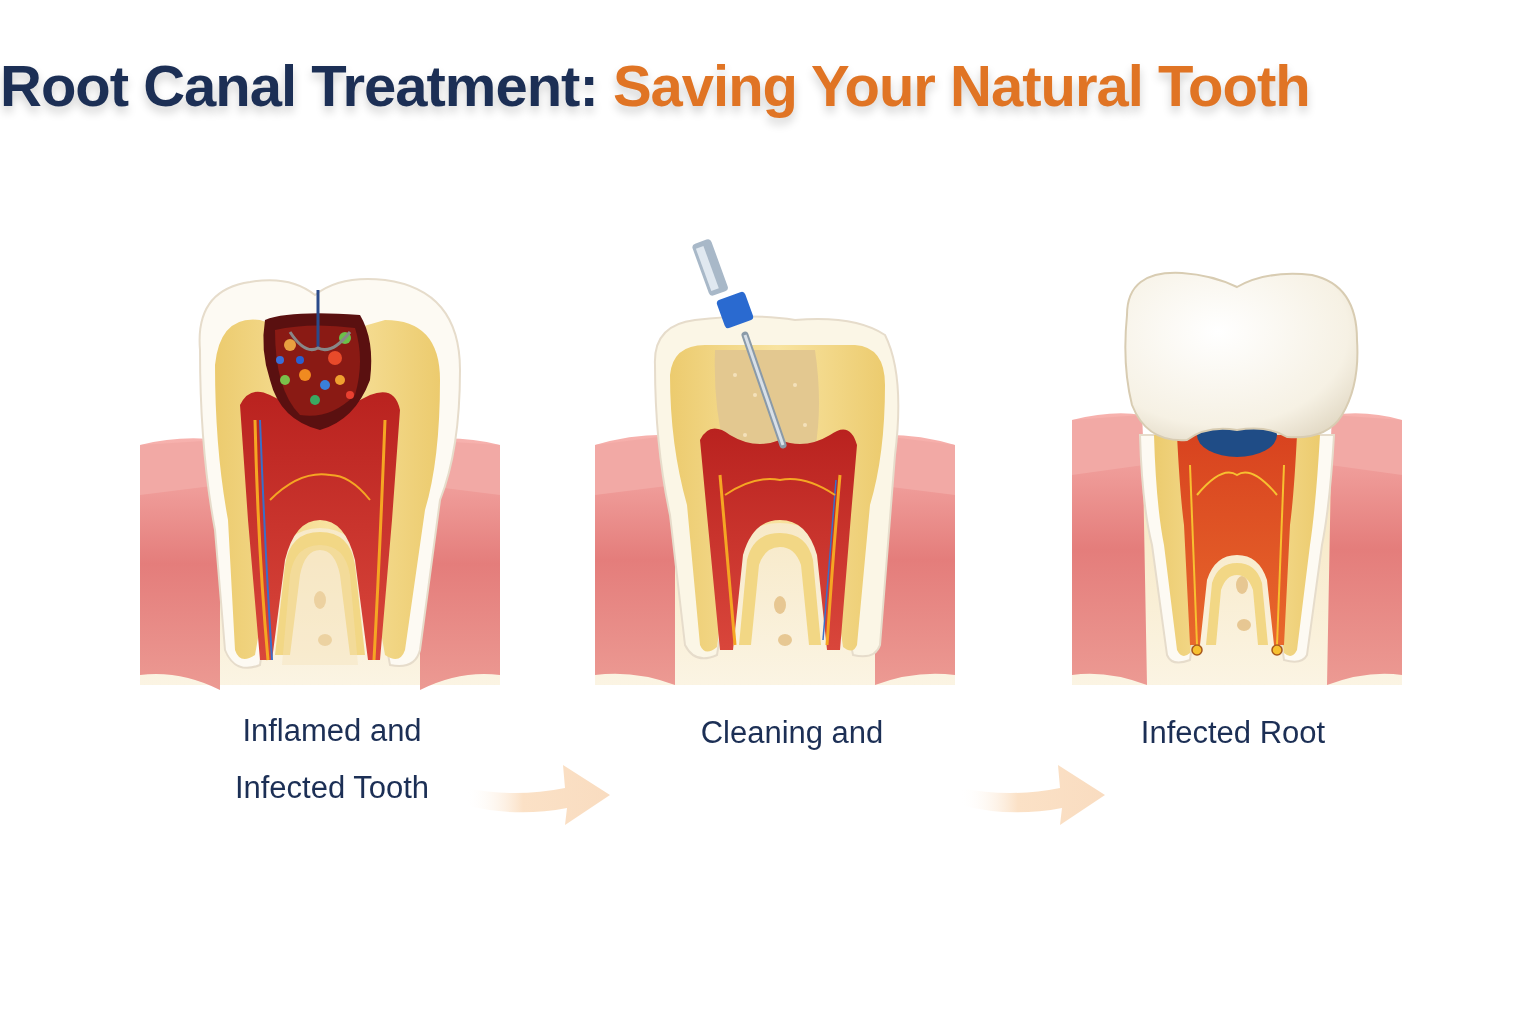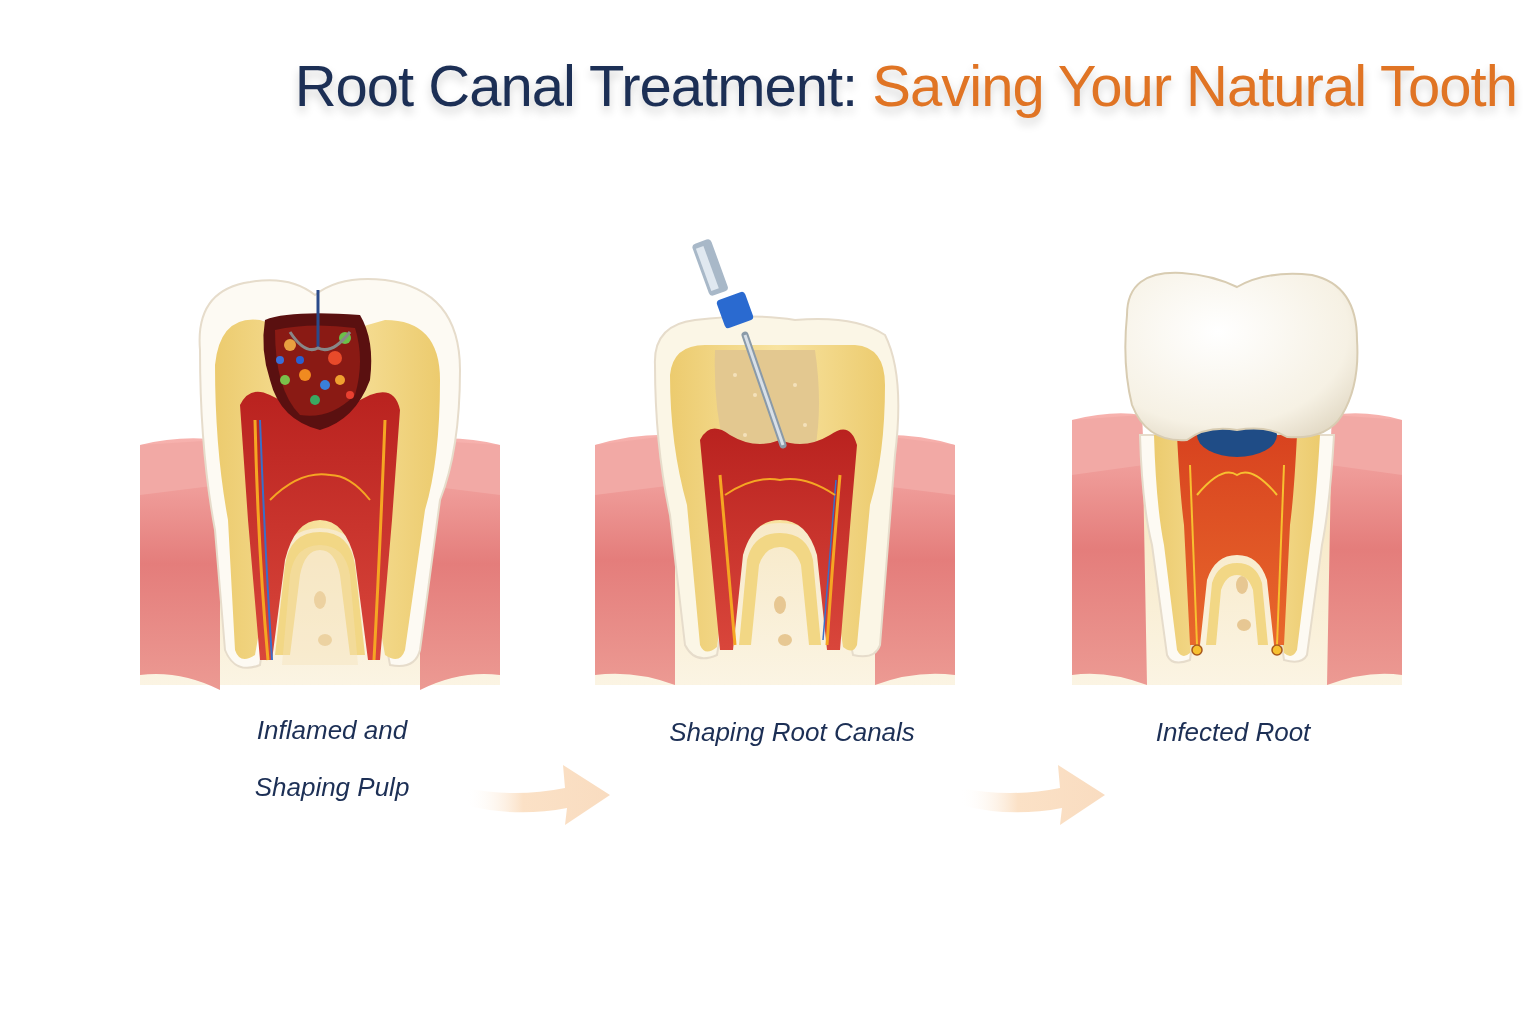--- a/index.html
+++ b/index.html
@@ -4,32 +4,32 @@
 <style>
   html, body { margin: 0; padding: 0; }
   body {
     width: 1536px; height: 1024px; overflow: hidden;
     background: #ffffff;
     font-family: "Liberation Sans", "DejaVu Sans", sans-serif;
     position: relative;
   }
   .title {
     position: absolute; left: 0; top: 52px; width: 1517px;
-    text-align: right; font-size: 58px; font-weight: normal;
+    text-align: left; font-size: 58px; font-weight: bold;
     letter-spacing: -1px;
     text-shadow: 0 6px 10px rgba(0,0,0,0.18);
     white-space: nowrap;
   }
   .title .t1 { color: #1c2f55; }
   .title .t2 { color: #e07424; }
   .step { position: absolute; }
   .step svg { display: block; }
   .caption {
     position: absolute; text-align: center; color: #1c2f55;
-    font-size: 26px; line-height: 57px; font-style: italic;
+    font-size: 31px; line-height: 57px;
   }
   .arrow { position: absolute; }
 </style>
 </head>
 <body>
 
 <div class="title">
   <span class="t1">Root Canal Treatment:</span>
   <span class="t2">Saving Your Natural Tooth</span>
 </div>
@@ -200,24 +200,24 @@
     <circle cx="205" cy="385" r="5" fill="#f7c030" stroke="#a8581a" stroke-width="1.5"></circle>
 
     <ellipse cx="165" cy="170" rx="40" ry="22" fill="#1f4c86"></ellipse>
 
     <path d="M55 50 Q55 5 110 8 Q140 10 165 22 Q195 5 240 10 Q285 20 285 75 Q288 120 270 150 Q255 175 215 172 Q195 160 165 165 Q135 160 115 175 Q75 178 60 140 Q50 100 55 50Z" fill="url(#crownGrad)" stroke="#d8ccb2" stroke-width="2"></path>
   </svg>
 </div>
 
 <div class="caption" style="left:182px; top:702px; width:300px;">
   <div>Inflamed and</div>
-  <div>Shaping Pulp</div>
+  <div>Infected Tooth</div>
 </div>
 <div class="caption" style="left:622px; top:704px; width:340px;">
-  <div>Shaping Root Canals</div>
+  <div>Cleaning and</div>
 </div>
 <div class="caption" style="left:1083px; top:704px; width:300px;">
   <div>Infected Root</div>
 </div>
 
 <div class="arrow" style="left:465px; top:760px;">
   <svg width="150" height="70" viewBox="0 0 150 70">
     <path d="M0 28 Q50 38 100 28 L98 5 L145 35 L100 65 L102 48 Q50 58 0 45Z" fill="url(#arrowGrad)"></path>
   </svg>
 </div>

